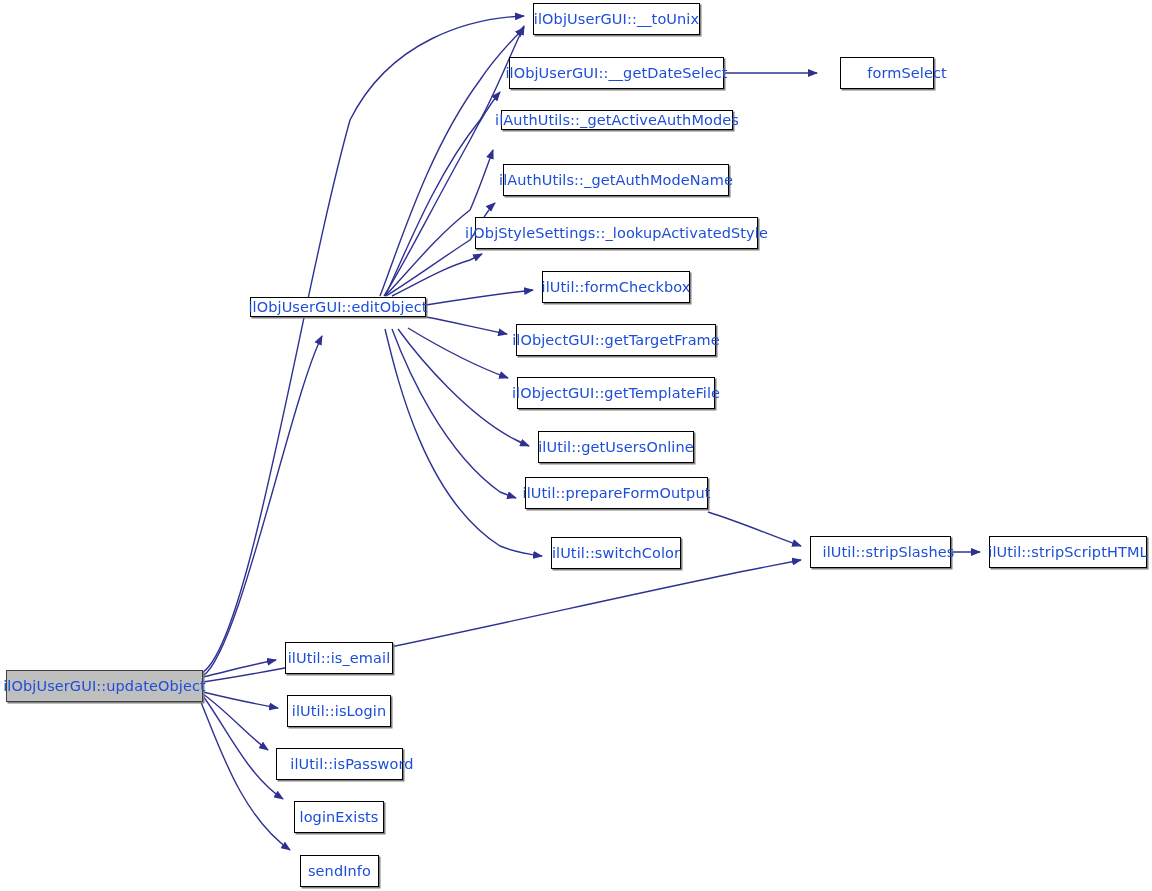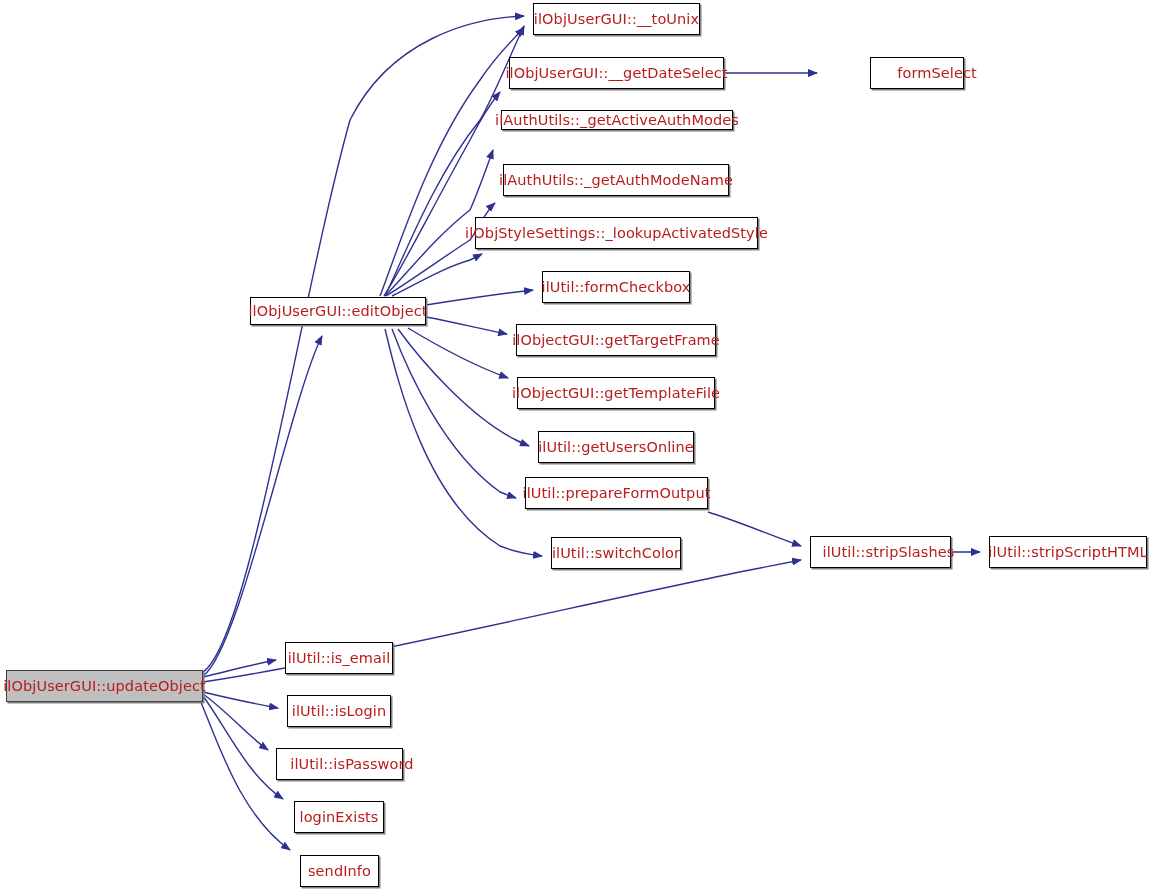--- a/index.html
+++ b/index.html
@@ -24,21 +24,21 @@
     pointer-events: none;
   }
   .node {
     position: absolute;
     box-sizing: border-box;
     display: flex;
     align-items: center;
     justify-content: center;
     background: #ffffff;
     border: 1px solid #000000;
-    color: #b91c1c;
+    color: #1d4ed8;
     font-size: 14.5px;
     line-height: 1;
     white-space: nowrap;
     letter-spacing: 0.1px;
     z-index: 2;
   }
   .node.shadow {
     box-shadow: 1.5px 1.5px 0 0 #808080;
   }
   .node.current {
@@ -86,36 +86,36 @@
         <path d="M 941,552 C 954,552 967,552 980,552" fill="none" stroke="#2e3192" stroke-width="1.4" marker-end="url(#arrow)"></path>
       </g>
   </svg>
   <div id="nodes">
       <div class="node shadow" style="left: 533px; top: 3px; width: 167px; height: 32px;">
         <span class="node-label">ilObjUserGUI::__toUnix</span>
       </div>
       <div class="node shadow" style="left: 509px; top: 57px; width: 215px; height: 32px;">
         <span class="node-label">ilObjUserGUI::__getDateSelect</span>
       </div>
-      <div class="node shadow" style="left: 870px; top: 57px; width: 94px; height: 32px; padding-left: 40px;">
+      <div class="node shadow" style="left: 840px; top: 57px; width: 94px; height: 32px; padding-left: 40px;">
         <span class="node-label">formSelect</span>
       </div>
       <div class="node shadow" style="left: 501px; top: 110px; width: 232px; height: 20px;">
         <span class="node-label">ilAuthUtils::_getActiveAuthModes</span>
       </div>
       <div class="node shadow" style="left: 503px; top: 164px; width: 226px; height: 32px;">
         <span class="node-label">ilAuthUtils::_getAuthModeName</span>
       </div>
       <div class="node shadow" style="left: 475px; top: 217px; width: 283px; height: 32px;">
         <span class="node-label">ilObjStyleSettings::_lookupActivatedStyle</span>
       </div>
       <div class="node shadow" style="left: 542px; top: 271px; width: 148px; height: 32px;">
         <span class="node-label">ilUtil::formCheckbox</span>
       </div>
-      <div class="node shadow" style="left: 250px; top: 297px; width: 176px; height: 28px;">
+      <div class="node shadow" style="left: 250px; top: 297px; width: 176px; height: 20px;">
         <span class="node-label">ilObjUserGUI::editObject</span>
       </div>
       <div class="node shadow" style="left: 516px; top: 324px; width: 200px; height: 32px;">
         <span class="node-label">ilObjectGUI::getTargetFrame</span>
       </div>
       <div class="node shadow" style="left: 517px; top: 377px; width: 198px; height: 32px;">
         <span class="node-label">ilObjectGUI::getTemplateFile</span>
       </div>
       <div class="node shadow" style="left: 538px; top: 431px; width: 156px; height: 32px;">
         <span class="node-label">ilUtil::getUsersOnline</span>

